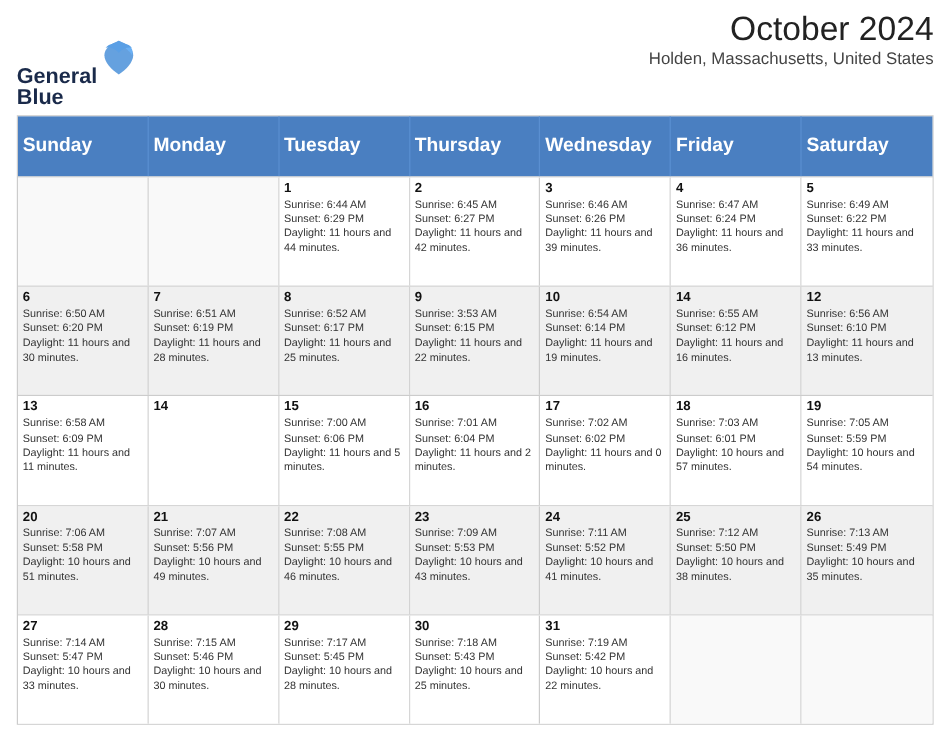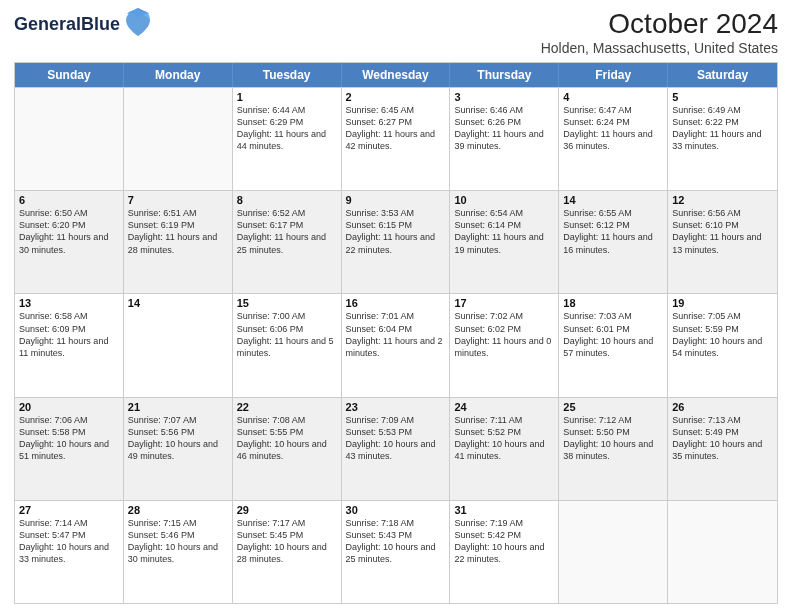--- a/index.html
+++ b/index.html
@@ -49,23 +49,23 @@
       border: 1px solid #ccc;
     }
     .cal-header {
       display: grid;
       grid-template-columns: repeat(7, 1fr);
       background: #4a7fc1;
     }
     .cal-header-cell {
       color: #fff;
       font-weight: bold;
-      font-size: 12px;
-      padding: 5px 4px;
-      text-align: center;
+      font-size: 16px;
+      padding: 16px 4px;
+      text-align: left;
       border-right: 1px solid #5a8fd1;
     }
     .cal-header-cell:last-child { border-right: none; }
     .cal-body {
       flex: 1;
       display: flex;
       flex-direction: column;
     }
     .cal-row {
       display: grid;
@@ -98,21 +98,21 @@
       color: #333;
     }
   </style>
 </head>
 <body>
 
 <div class="page">
   <div class="header">
     <div class="logo">
       <div style="display:flex;align-items:center;gap:2px;">
-        <div style="display:flex;flex-direction:row;line-height:1;">
+        <div style="display:flex;flex-direction:column;line-height:1;margin-top:44px;">
           <span style="font-size:18px;font-weight:bold;color:#1a2a4a;">General</span>
           <span style="font-size:18px;font-weight:bold;color:#1a2a4a;">Blue</span>
         </div>
         <svg width="28" height="32" viewBox="0 0 28 32" style="margin-left:2px;margin-top:-4px;">
           <path d="M14 2 C14 2, 26 6, 26 14 C26 20, 20 26, 14 30 C8 26, 2 20, 2 14 C2 6, 14 2, 14 2Z" fill="#4a90d9" opacity="0.85"></path>
           <path d="M18 6 C22 4, 27 8, 25 14 C23 10, 19 9, 18 6Z" fill="#6ab0f5"></path>
           <path d="M14 2 C18 5, 22 4, 25 8 C22 7, 18 8, 14 12 C10 8, 6 7, 3 8 C6 4, 10 5, 14 2Z" fill="#5a9fe5"></path>
         </svg>
       </div>
     </div>
@@ -120,22 +120,22 @@
       <div class="month-title">October 2024</div>
       <div class="location-title">Holden, Massachusetts, United States</div>
     </div>
   </div>
 
   <div class="calendar">
     <div class="cal-header">
     <div class="cal-header-cell">Sunday</div>
         <div class="cal-header-cell">Monday</div>
         <div class="cal-header-cell">Tuesday</div>
+        <div class="cal-header-cell">Thursday</div>
         <div class="cal-header-cell">Wednesday</div>
-        <div class="cal-header-cell">Thursday</div>
         <div class="cal-header-cell">Friday</div>
         <div class="cal-header-cell">Saturday</div>
       </div>
     <div class="cal-body">
     <div class="cal-row">
           <div class="cal-cell empty"></div>
           <div class="cal-cell empty"></div>
           <div class="cal-cell">
             <div class="day-num">1</div>
             <div class="cell-text" style="white-space: pre-line;">Sunrise: 6:44 AM

